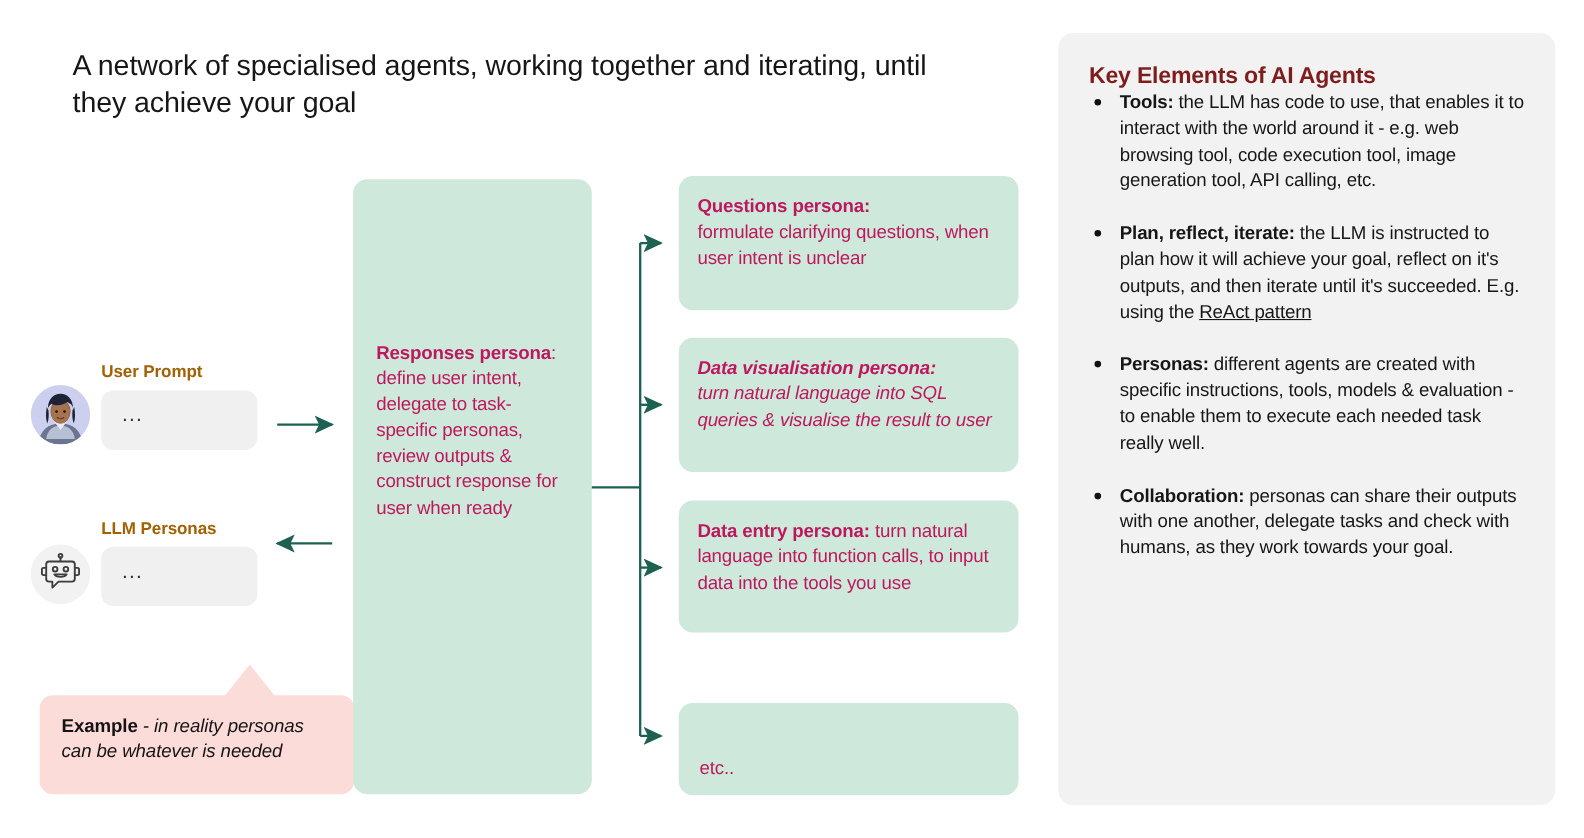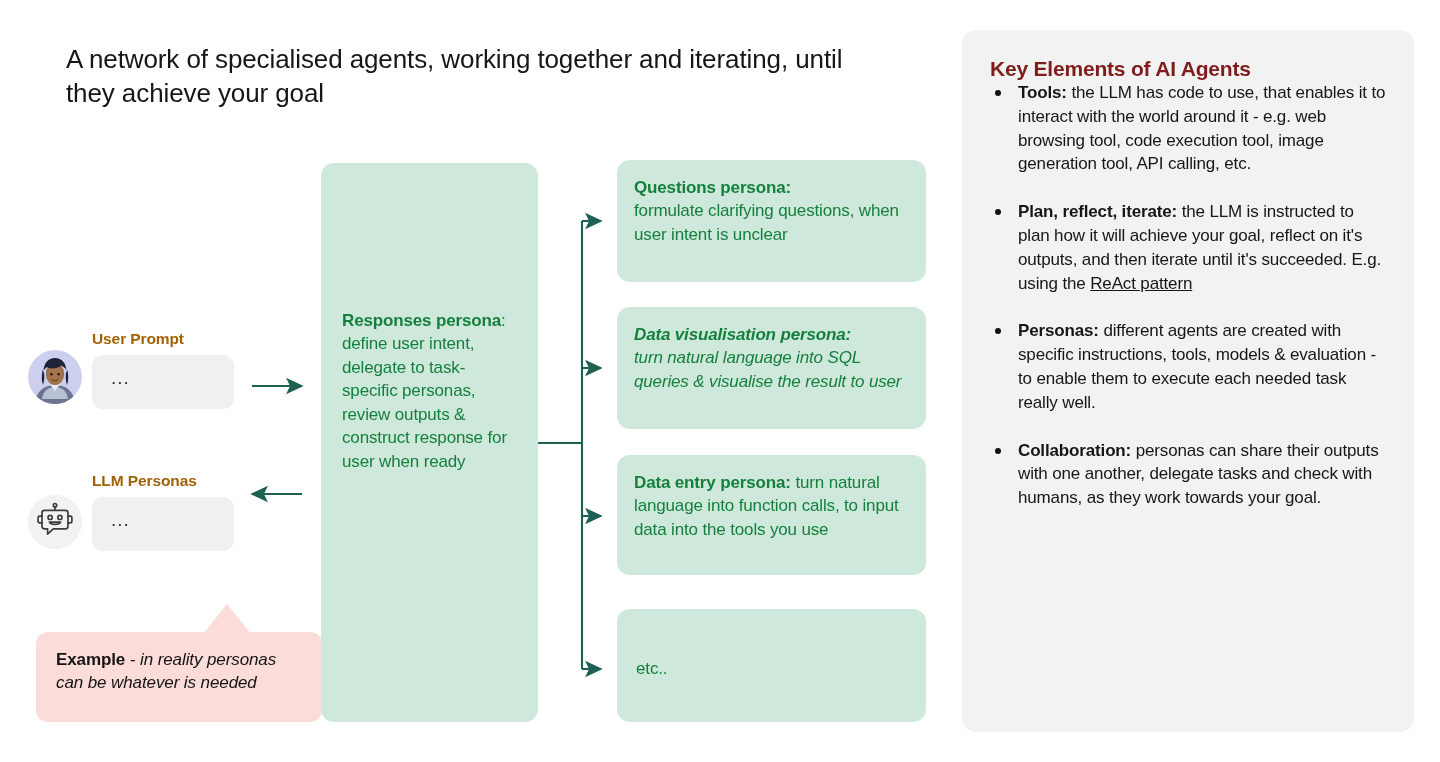--- a/index.html
+++ b/index.html
@@ -35,33 +35,33 @@
 
   .avatar {
     position: absolute; width: 54px; height: 54px; border-radius: 50%;
     overflow: hidden; background: #e9e9f3;
   }
   .avatar svg { display: block; width: 100%; height: 100%; }
 
   
   .mint-box {
     position: absolute; background: #cfe8dc; border-radius: 13px;
-    color: #15803d; font-size: 17px; line-height: 1.38;
+    color: #be185d; font-size: 17px; line-height: 1.38;
     letter-spacing: -0.15px;
   }
   .mint-box .inner { padding: 16px 17px 14px 17px; }
   .mint-box b { font-weight: 700; }
 
   #concierge-box { left: 321px; top: 163px; width: 217px; height: 559px; }
   #concierge-box .inner { padding: 146px 19px 0 21px; }
 
   #questions-box  { left: 617px; top: 160px; width: 309px; height: 122px; }
   #dataviz-box    { left: 617px; top: 307px; width: 309px; height: 122px; font-style: italic; }
   #dataentry-box  { left: 617px; top: 455px; width: 309px; height: 120px; }
-  #etc-box        { left: 617px; top: 609px; width: 309px; height: 113px; }
+  #etc-box        { left: 617px; top: 639px; width: 309px; height: 84px; }
   #etc-box .inner { padding: 48px 17px 0 19px; }
 
   
   #connectors { position: absolute; left: 0; top: 0; width: 1440px; height: 762px; pointer-events: none; }
 
   
   #example-callout {
     position: absolute; left: 36px; top: 632px; width: 286px; height: 90px;
     background: #fcdcd9; border-radius: 12px;
     padding: 16px 20px 0 20px;

